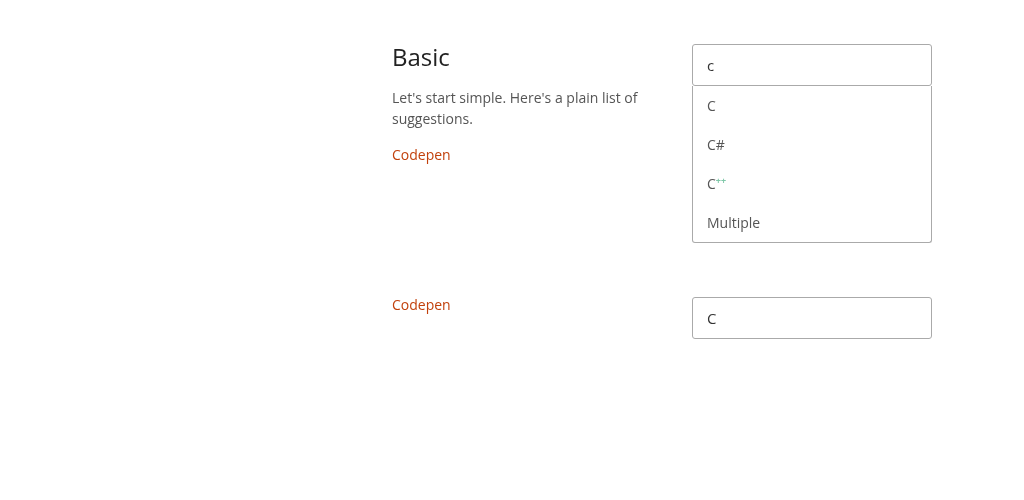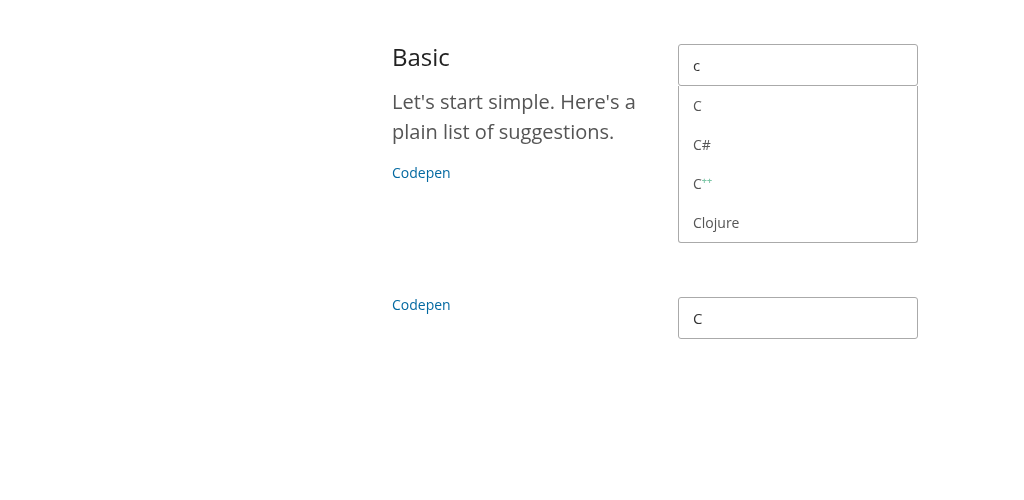--- a/index.html
+++ b/index.html
@@ -14,44 +14,44 @@
       padding: 40px 0;
     }
     .container {
       max-width: 740px;
       margin: 0 auto;
       padding-left: 250px;
     }
     .section {
       margin-bottom: 50px;
       display: flex;
-      gap: 26px;
+      gap: 40px;
     }
     .section-left {
       width: 260px;
       flex-shrink: 0;
     }
     .section-right {
       flex: 1;
       padding-top: 4px;
     }
     h2 {
       font-size: 24px;
       font-weight: 400;
       color: #222;
       margin-bottom: 14px;
     }
     .description {
-      font-size: 20px;
+      font-size: 14px;
       color: #555;
       line-height: 1.5;
       margin-bottom: 14px;
     }
     .link {
-      color: #0369a1;
+      color: #c2410c;
       font-size: 14px;
       text-decoration: none;
       cursor: pointer;
     }
     .input-wrapper {
       position: relative;
       width: 240px;
     }
     .autosuggest-input {
       width: 100%;
@@ -94,21 +94,21 @@
       <p class="description">Let's start simple. Here's a plain list of suggestions.</p>
       <a class="link">Codepen</a>
     </div>
     <div class="section-right">
       <div class="input-wrapper">
         <input class="autosuggest-input" type="text" value="c" style="">
         <div class="suggestions">
           <div class="suggestion-item">C</div>
           <div class="suggestion-item">C#</div>
           <div class="suggestion-item">C<span class="plus">++</span></div>
-          <div class="suggestion-item">Clojure</div>
+          <div class="suggestion-item">Multiple</div>
         </div>
       </div>
     </div>
   </div>
 
   <div class="section">
     <div class="section-left">
       <a class="link">Codepen</a>
     </div>
     <div class="section-right">

